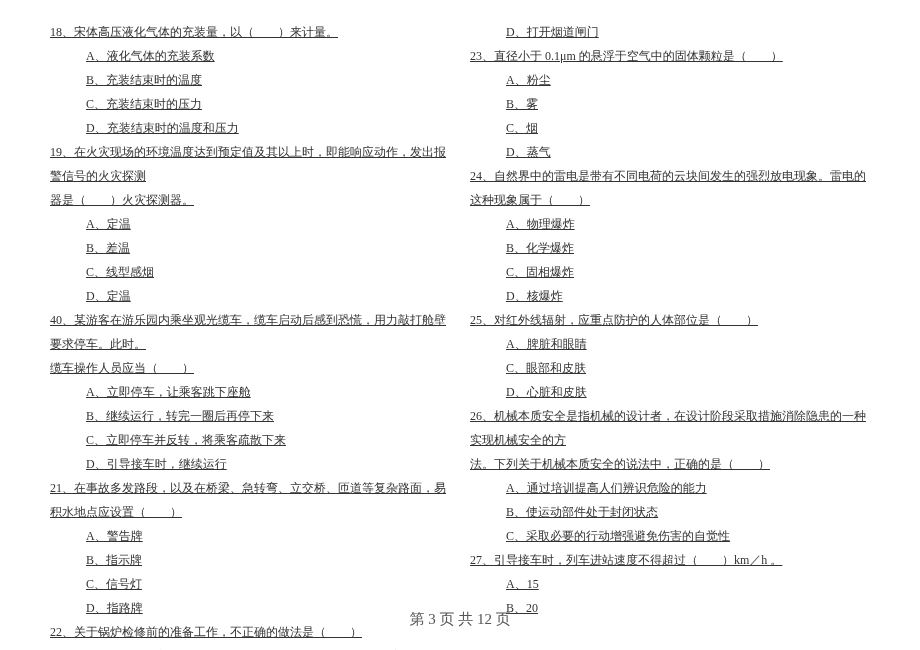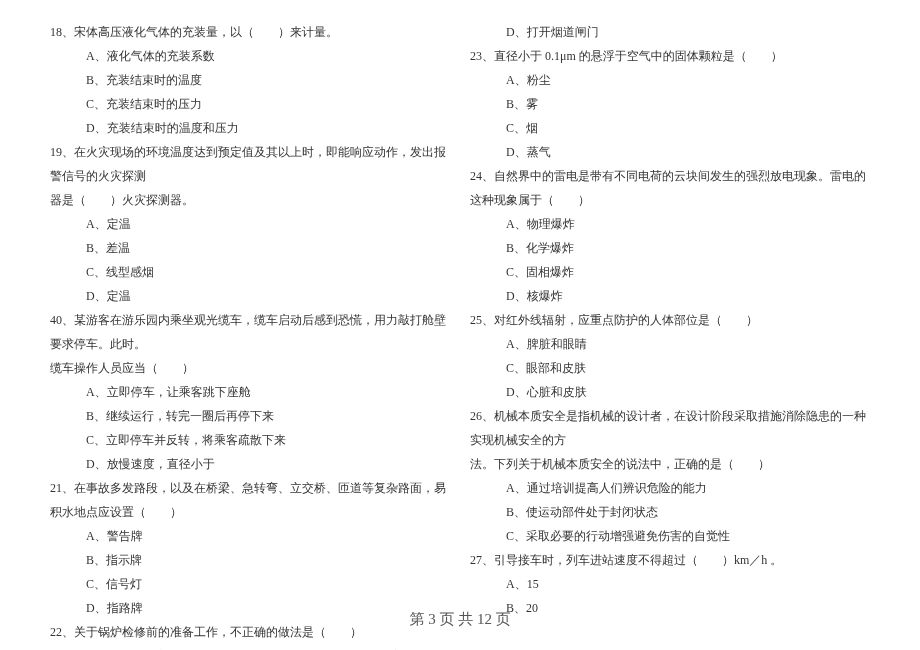--- a/index.html
+++ b/index.html
@@ -13,20 +13,21 @@
     height: 650px;
     overflow: hidden;
     box-sizing: border-box;
   }
   .page {
     display: flex;
     flex-direction: row;
     padding: 20px 40px 0 40px;
     height: 600px;
     box-sizing: border-box;
+    text-decoration: underline;
   }
   .col {
     flex: 1;
     padding: 0 10px;
     box-sizing: border-box;
   }
   .q-text {
     line-height: 2.0;
     margin: 0;
   }
@@ -59,21 +60,21 @@
     <p class="opt">A、定温</p>
     <p class="opt">B、差温</p>
     <p class="opt">C、线型感烟</p>
     <p class="opt">D、定温</p>
 
     <p class="q-text">40、某游客在游乐园内乘坐观光缆车，缆车启动后感到恐慌，用力敲打舱壁要求停车。此时。</p>
     <p class="q-text">缆车操作人员应当（　　）</p>
     <p class="opt">A、立即停车，让乘客跳下座舱</p>
     <p class="opt">B、继续运行，转完一圈后再停下来</p>
     <p class="opt">C、立即停车并反转，将乘客疏散下来</p>
-    <p class="opt">D、放慢速度，直径小于</p>
+    <p class="opt">D、引导接车时，继续运行</p>
 
     <p class="q-text">21、在事故多发路段，以及在桥梁、急转弯、立交桥、匝道等复杂路面，易积水地点应设置（　　）</p>
     <p class="opt">A、警告牌</p>
     <p class="opt">B、指示牌</p>
     <p class="opt">C、信号灯</p>
     <p class="opt">D、指路牌</p>
 
     <p class="q-text">22、关于锅炉检修前的准备工作，不正确的做法是（　　）</p>
     <p class="opt">A、当锅水温度降到 80OC 以下时，把被检验锅炉上的各种门孔打开</p>
 

